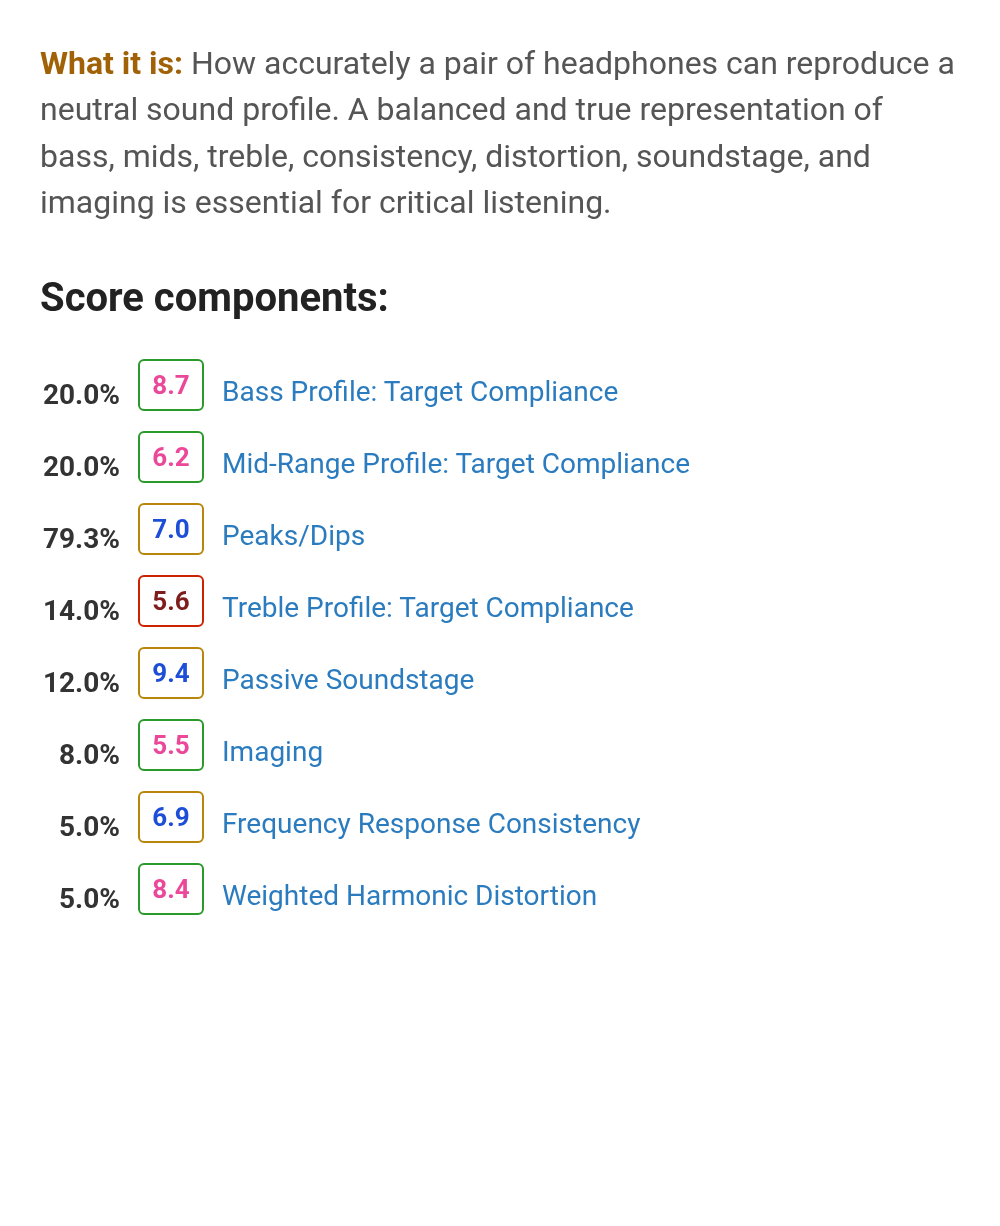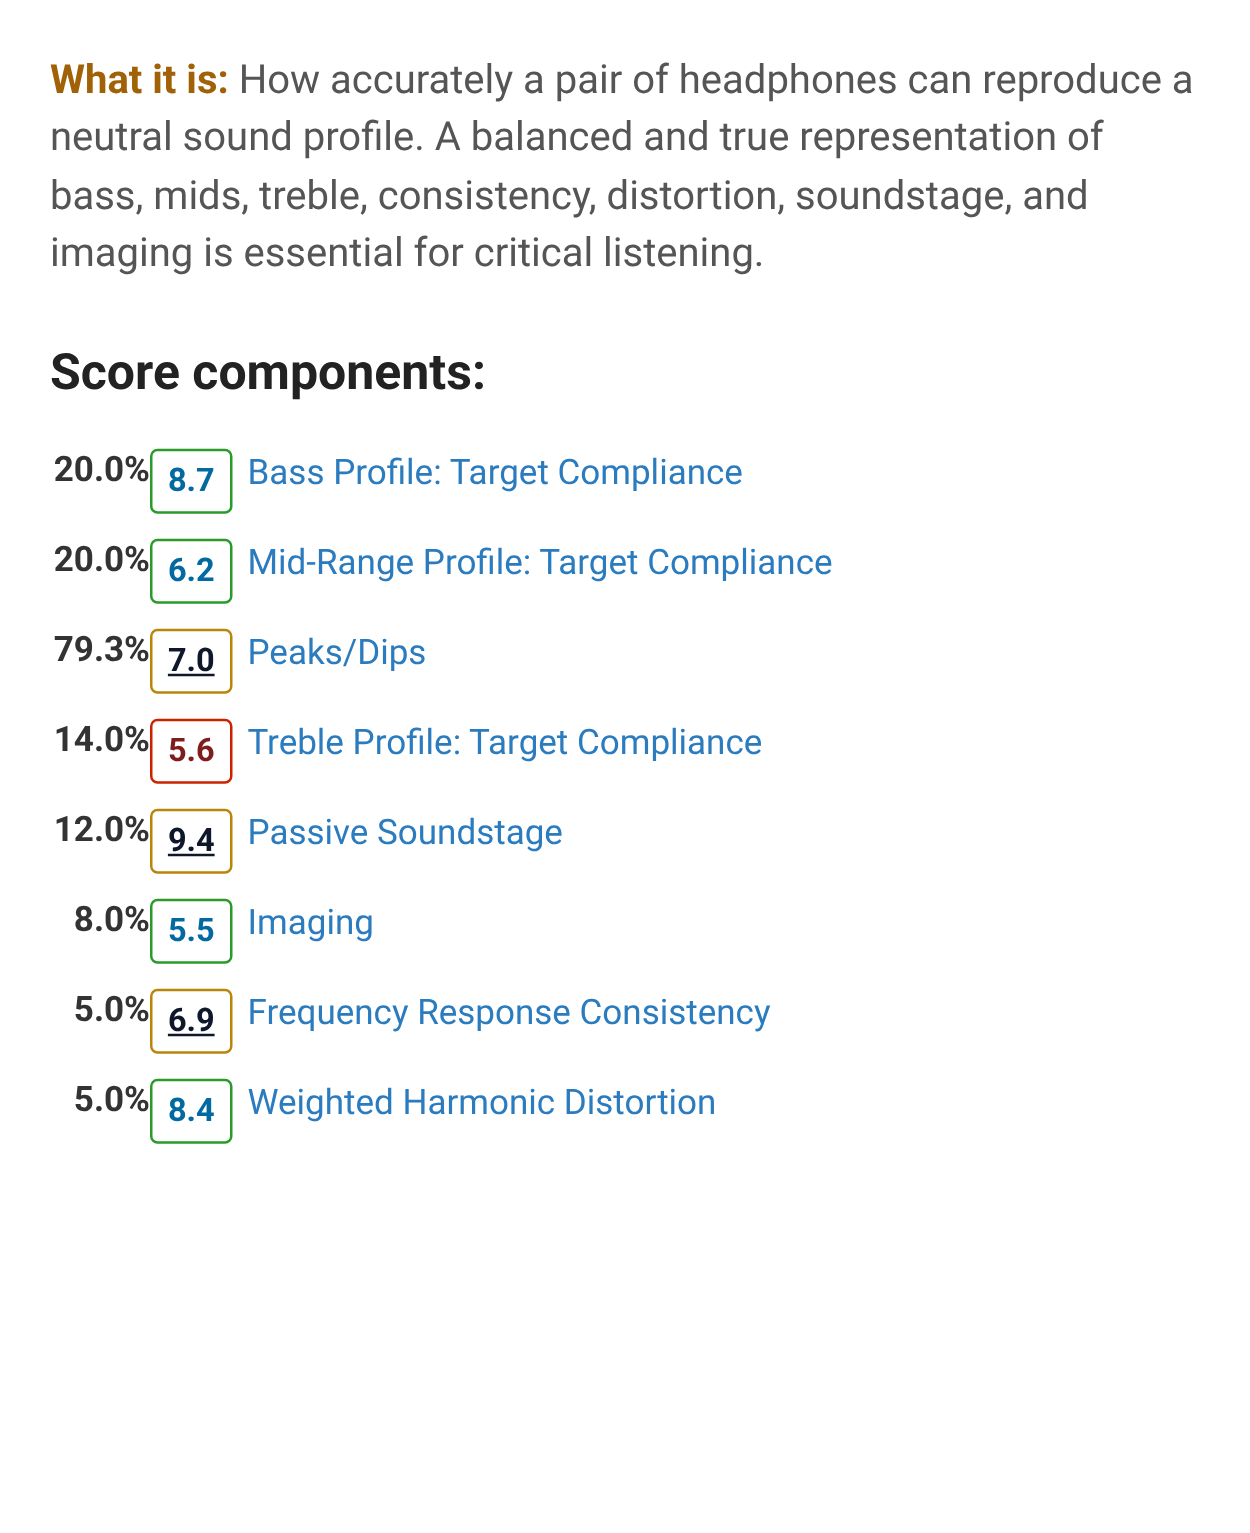--- a/index.html
+++ b/index.html
@@ -38,22 +38,23 @@
 
     .score-list {
       list-style: none;
       display: flex;
       flex-direction: column;
       gap: 0px;
     }
 
     .score-item {
       display: flex;
-      align-items: flex-start;
+      align-items: flex-end;
       padding: 10px 0;
+      gap: 18px;
     }
 
     .score-percent {
       font-size: 28px;
       font-weight: 700;
       color: #333;
       min-width: 80px;
       text-align: right;
     }
 
@@ -66,39 +67,37 @@
       border-style: solid;
       font-size: 26px;
       font-weight: 700;
       min-width: 66px;
       height: 52px;
       padding: 0 8px;
     }
 
     .badge-green {
       border-color: #2a9a2a;
-      color: #0369a1;
+      color: #ec4899;
     }
 
     .badge-yellow {
       border-color: #b8860b;
-      color: #0f172a;
-      text-decoration: underline;
+      color: #1d4ed8;
     }
 
     .badge-red {
       border-color: #cc2200;
       color: #7f1d1d;
     }
 
     .score-label {
       font-size: 28px;
       color: #2b7bbf;
       line-height: 1.35;
-      margin-left: 12px;
     }
   </style>
 </head>
 <body>
 
 <p class="description">
   <strong>What it is:</strong><span> How accurately a pair of headphones can reproduce a neutral sound profile. A balanced and true representation of bass, mids, treble, consistency, distortion, soundstage, and imaging is essential for critical listening.</span>
 </p>
 
 <h2 class="section-title">Score components:</h2>

